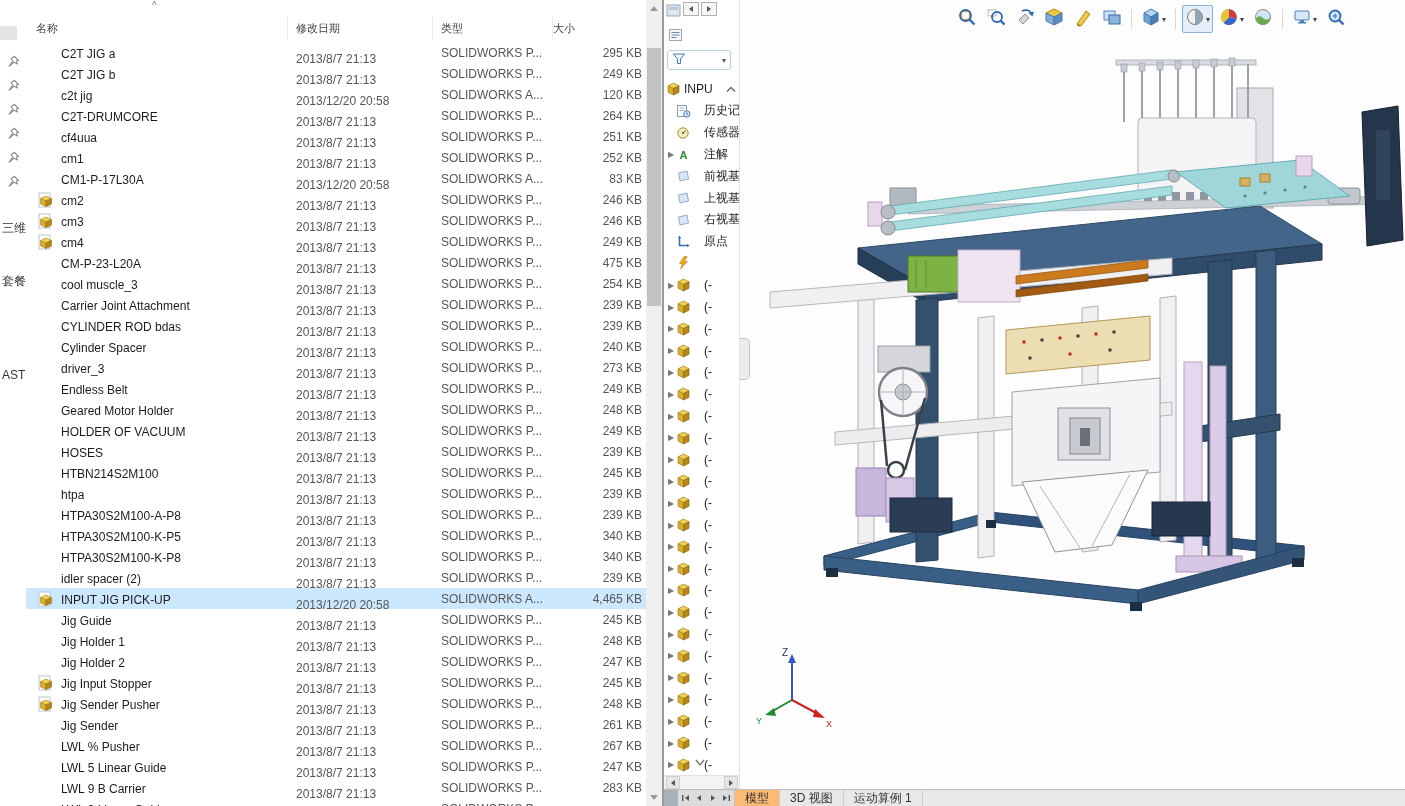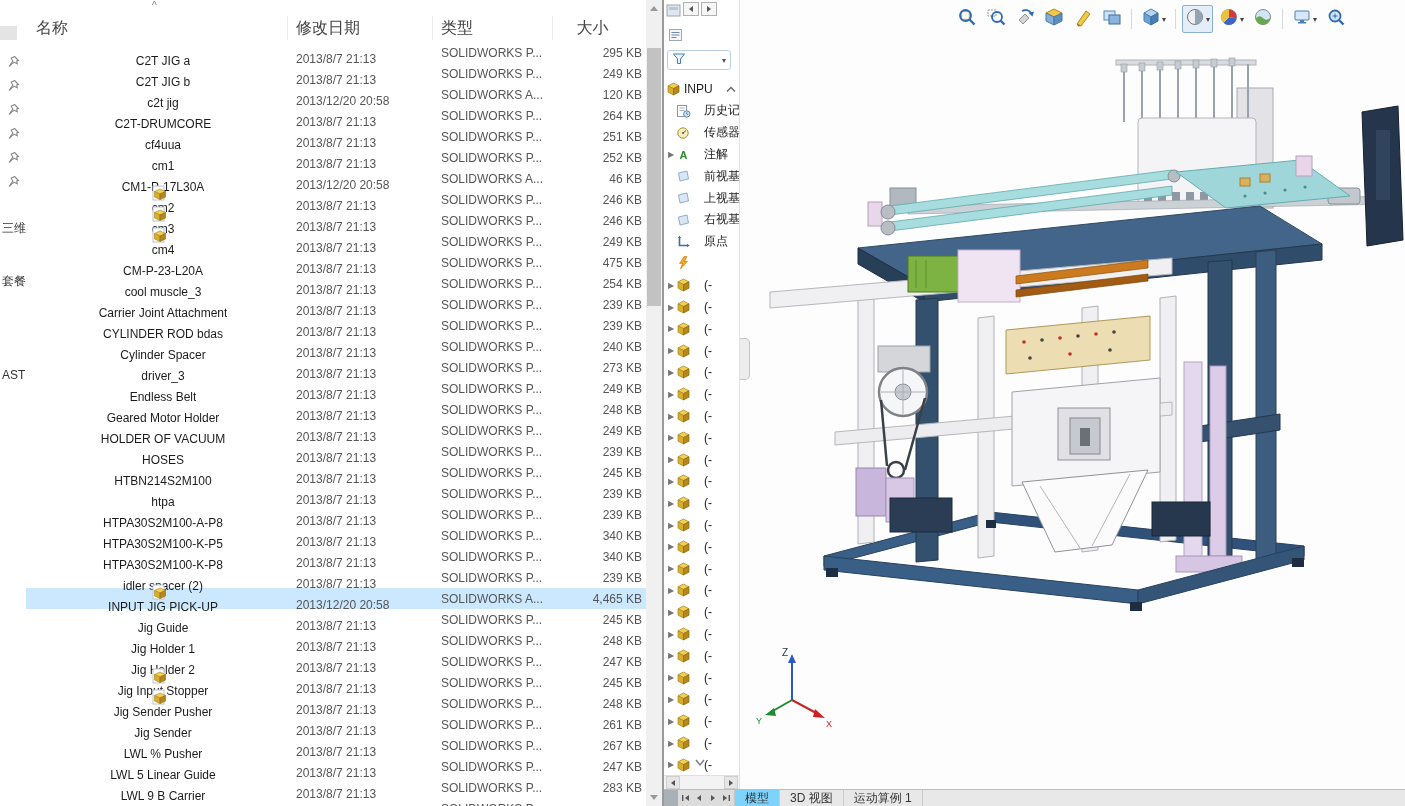--- a/index.html
+++ b/index.html
@@ -9,32 +9,32 @@
   
   .explorer{position:absolute;left:0;top:0;width:662px;height:806px;background:#fff;overflow:hidden;}
   .nav-strip{position:absolute;left:0;top:0;width:26px;height:100%;background:#fff;}
   .pin{display:block;width:13px;height:13px;margin:10px auto 11px auto;}
   .nav-topbox{position:absolute;left:0;top:26px;width:17px;height:14px;background:#e4e4e4;}
   .frag{position:absolute;left:2px;font-size:12px;color:#333;white-space:nowrap;overflow:hidden;width:24px;}
   .frag1{top:220px;} .frag2{top:273px;} .frag3{top:368px;}
 
   .file-area{position:absolute;left:26px;top:0;width:620px;height:806px;overflow:hidden;background:#fff;}
   .hdr{position:absolute;left:0;top:14px;height:28px;display:flex;align-items:center;width:620px;}
-  .hcell{font-size:16px;color:#444;box-sizing:border-box;border-right:1px solid #ececec;height:24px;line-height:24px;}
+  .hcell{font-size:11px;color:#444;box-sizing:border-box;border-right:1px solid #ececec;height:24px;line-height:24px;}
   .hc-name{width:262px;padding-left:10px;}
   .hc-date{width:145px;padding-left:8px;}
   .hc-type{width:120px;padding-left:8px;}
-  .hc-size{width:93px;text-align:center;padding-right:14px;border-right:none;}
+  .hc-size{width:93px;text-align:left;padding-right:14px;border-right:none;}
   .sortcaret{position:absolute;left:126px;top:0px;font-size:10px;color:#777;}
 
   .file-list{position:absolute;left:0;top:42px;width:620px;}
   .file-row{display:flex;align-items:center;height:21px;font-size:12px;}
   .file-row.selected{background:#cce8ff;}
   .cell{box-sizing:border-box;white-space:nowrap;overflow:hidden;}
-  .cname{width:262px;display:flex;align-items:center;padding-left:12px;color:#1c1c1c;flex-direction:column;}
+  .cname{width:262px;display:flex;align-items:flex-end;padding-left:12px;color:#1c1c1c;}
   .ficon{width:16px;height:16px;margin-right:7px;flex:0 0 16px;display:inline-block;}
   .fname{overflow:hidden;white-space:nowrap;}
   .cdate{width:145px;padding-left:8px;color:#555;margin-top:12px;}
   .ctype{width:120px;padding-left:8px;color:#555;}
   .csize{width:93px;text-align:right;padding-right:4px;color:#555;}
 
   .exp-scroll{position:absolute;right:0;top:0;width:16px;height:806px;background:#f0f0f0;}
   .exp-thumb{position:absolute;left:1px;top:48px;width:14px;height:258px;background:#c2c2c2;}
   .exp-arrow{position:absolute;left:4px;width:0;height:0;border-left:4px solid transparent;border-right:4px solid transparent;}
   .exp-arrow.up{top:6px;border-bottom:5px solid #9a9a9a;}
@@ -73,21 +73,21 @@
   .hicon{height:24px;display:flex;align-items:center;justify-content:center;padding:1px 2px;border-radius:2px;border:1px solid transparent;}
   .hicon.pressed{border:1px solid #8ab0d8;background:#e3eef9;}
   .hcaret{font-size:8px;color:#444;margin-left:1px;}
   .hsep{width:1px;height:20px;background:#d8d8d8;margin:0 3px;}
 
   
   .tabbar{position:absolute;left:0;bottom:0;width:100%;height:17px;background:#e8e8e8;border-top:1px solid #bdbdbd;display:flex;align-items:stretch;font-size:12px;box-sizing:border-box;}
   .tab-corner{width:14px;background:#aab0b6;}
   .tab-nav{width:56px;display:flex;align-items:center;justify-content:space-around;background:#dcdcdc;border-right:1px solid #c4c4c4;}
   .tab{display:flex;align-items:center;padding:0 10px;color:#333;border-right:1px solid #cccccc;white-space:nowrap;}
-  .tab.active{background:#7dd3fc;}
+  .tab.active{background:#fdba74;}
 </style>
 </head>
 <body>
 
 <div id="root">
 
   <div class="explorer">
 
     <div class="nav-strip">
       <div class="nav-topbox"></div>
@@ -173,21 +173,21 @@
     <div class="cell ctype">SOLIDWORKS P...</div>
     <div class="cell csize">252 KB</div>
   </div>
           <div class="file-row">
     <div class="cell cname">
       <span class="ficon"></span>
       <span class="fname">CM1-P-17L30A</span>
     </div>
     <div class="cell cdate">2013/12/20 20:58</div>
     <div class="cell ctype">SOLIDWORKS A...</div>
-    <div class="cell csize">46 KB</div>
+    <div class="cell csize">83 KB</div>
   </div>
           <div class="file-row">
     <div class="cell cname">
       <span class="ficon"><svg width="16" height="16" viewBox="0 0 16 16">
                   <rect x="1" y="1" width="11" height="14" fill="#ffffff" stroke="#b8c4d0"></rect>
                   <polygon points="8,4 13.5,6.5 8,9 2.5,6.5" fill="#f0d055" stroke="#a8871a" stroke-width=".6"></polygon>
                   <polygon points="2.5,6.5 8,9 8,14.5 2.5,12" fill="#d9ae2e" stroke="#a8871a" stroke-width=".6"></polygon>
                   <polygon points="13.5,6.5 8,9 8,14.5 13.5,12" fill="#b5871c" stroke="#8a6a10" stroke-width=".6"></polygon>
                 </svg></span>
       <span class="fname">cm2</span>

